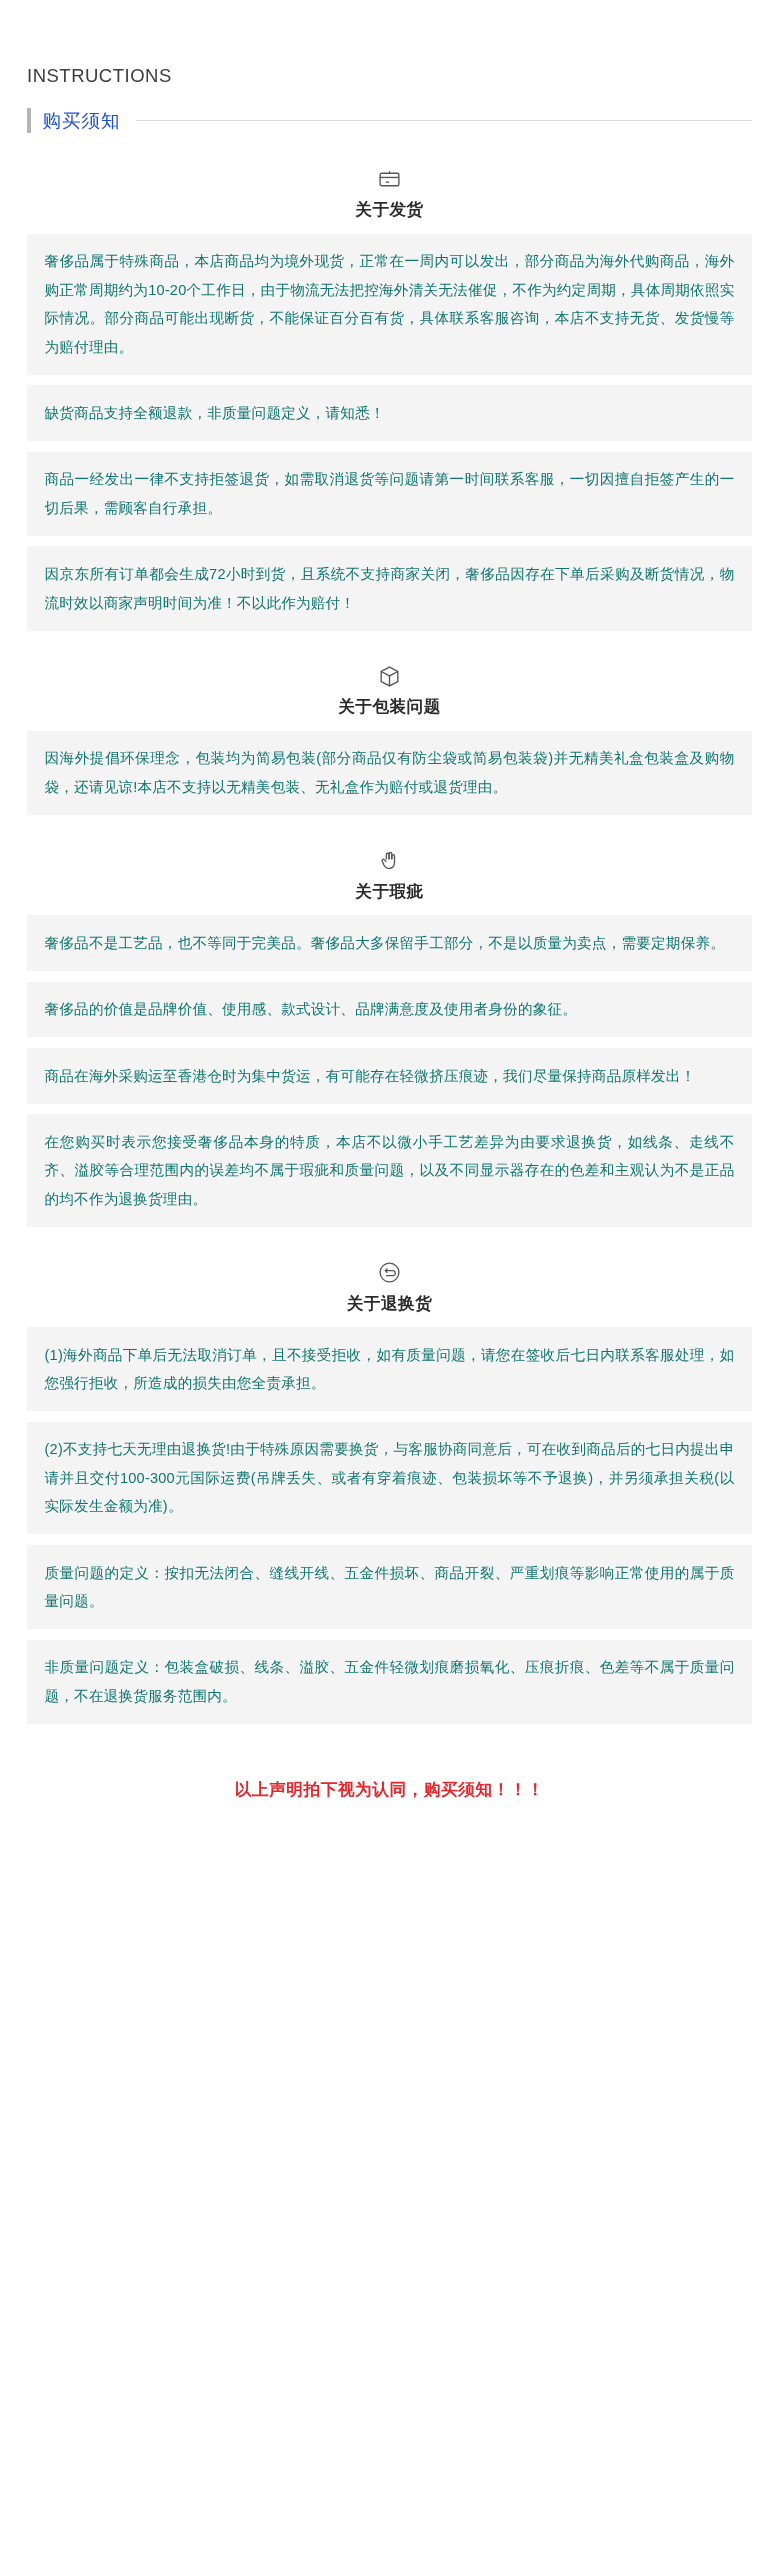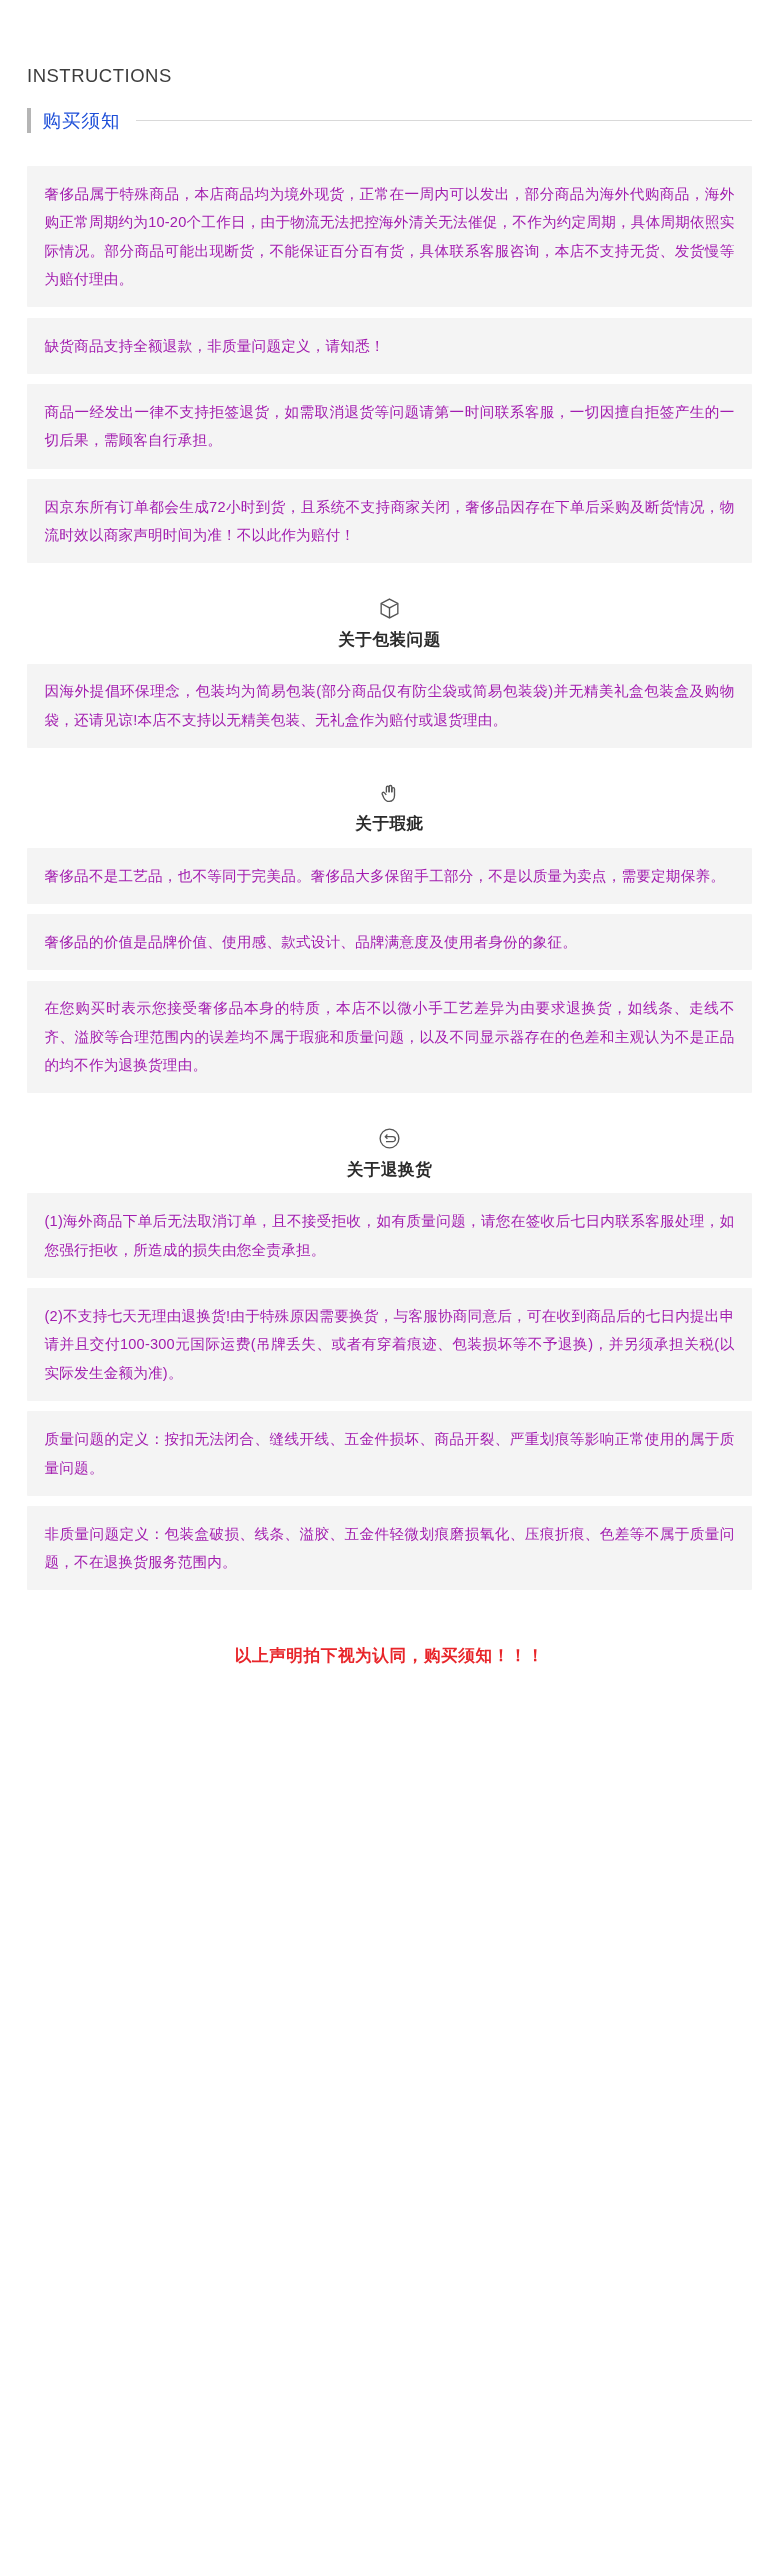--- a/index.html
+++ b/index.html
@@ -77,21 +77,21 @@
   }
   .block-title {
     font-size: 16.6px;
     font-weight: bold;
     color: #2b2b2b;
     letter-spacing: 0.5px;
     line-height: 1.2;
   }
   .para {
     background: #f4f4f4;
-    color: #a21caf;
+    color: #0f766e;
     font-size: 14.6px;
     line-height: 1.95;
     padding: 13.6px 17.5px;
     margin-bottom: 10.7px;
     text-align: justify;
     letter-spacing: 0.2px;
     border-radius: 1px;
   }
   .para:last-child {
     margin-bottom: 0;
@@ -119,20 +119,31 @@
 
   <div class="section-title-row">
     <div class="section-bar"></div>
     <div class="section-title">购买须知</div>
     <div class="section-rule"></div>
   </div>
 
   <div class="content">
 
     <div class="block">
+      <div class="block-head">
+        <div class="icon-wrap">
+          <svg class="block-icon" viewBox="0 0 24 24" fill="none" stroke="currentColor" stroke-width="1.3">
+            <rect x="3" y="7" width="18" height="12" rx="1.5"></rect>
+            <path d="M3 11h18"></path>
+            <path d="M8.5 15.5h3"></path>
+            <path d="M12 7V5"></path>
+          </svg>
+        </div>
+        <div class="block-title">关于发货</div>
+      </div>
       <div class="para">奢侈品属于特殊商品，本店商品均为境外现货，正常在一周内可以发出，部分商品为海外代购商品，海外购正常周期约为10-20个工作日，由于物流无法把控海外清关无法催促，不作为约定周期，具体周期依照实际情况。部分商品可能出现断货，不能保证百分百有货，具体联系客服咨询，本店不支持无货、发货慢等为赔付理由。</div>
       <div class="para">缺货商品支持全额退款，非质量问题定义，请知悉！</div>
       <div class="para">商品一经发出一律不支持拒签退货，如需取消退货等问题请第一时间联系客服，一切因擅自拒签产生的一切后果，需顾客自行承担。</div>
       <div class="para">因京东所有订单都会生成72小时到货，且系统不支持商家关闭，奢侈品因存在下单后采购及断货情况，物流时效以商家声明时间为准！不以此作为赔付！</div>
     </div>
 
     <div class="block">
       <div class="block-head">
         <div class="icon-wrap">
           <svg class="block-icon" viewBox="0 0 24 24" fill="none" stroke="currentColor" stroke-width="1.3">
@@ -152,20 +163,21 @@
           <svg class="block-icon" viewBox="0 0 24 24" fill="none" stroke="currentColor" stroke-width="1.3">
             <path d="M9 11V6.3a1.3 1.3 0 0 1 2.6 0V11"></path>
             <path d="M11.6 10.6V5.6a1.3 1.3 0 0 1 2.6 0v5"></path>
             <path d="M14.2 11V7.6a1.3 1.3 0 0 1 2.6 0V14c0 3.3-2 5.6-5 5.6-2.8 0-4.4-1.7-5.3-3.6L5 12.6a1.25 1.25 0 0 1 2-1.4l1.9 2.1"></path>
           </svg>
         </div>
         <div class="block-title">关于瑕疵</div>
       </div>
       <div class="para">奢侈品不是工艺品，也不等同于完美品。奢侈品大多保留手工部分，不是以质量为卖点，需要定期保养。</div>
       <div class="para">奢侈品的价值是品牌价值、使用感、款式设计、品牌满意度及使用者身份的象征。</div>
+      <div class="para">商品在海外采购运至香港仓时为集中货运，有可能存在轻微挤压痕迹，我们尽量保持商品原样发出！</div>
       <div class="para">在您购买时表示您接受奢侈品本身的特质，本店不以微小手工艺差异为由要求退换货，如线条、走线不齐、溢胶等合理范围内的误差均不属于瑕疵和质量问题，以及不同显示器存在的色差和主观认为不是正品的均不作为退换货理由。</div>
     </div>
 
     <div class="block">
       <div class="block-head">
         <div class="icon-wrap">
           <svg class="block-icon" viewBox="0 0 24 24" fill="none" stroke="currentColor" stroke-width="1.3">
             <circle cx="12" cy="12" r="9"></circle>
             <path d="M8 10.2h7.2a2.4 2.4 0 0 1 0 4.8H8.6"></path>
             <path d="M10 8.2l-2 2 2 2"></path>

